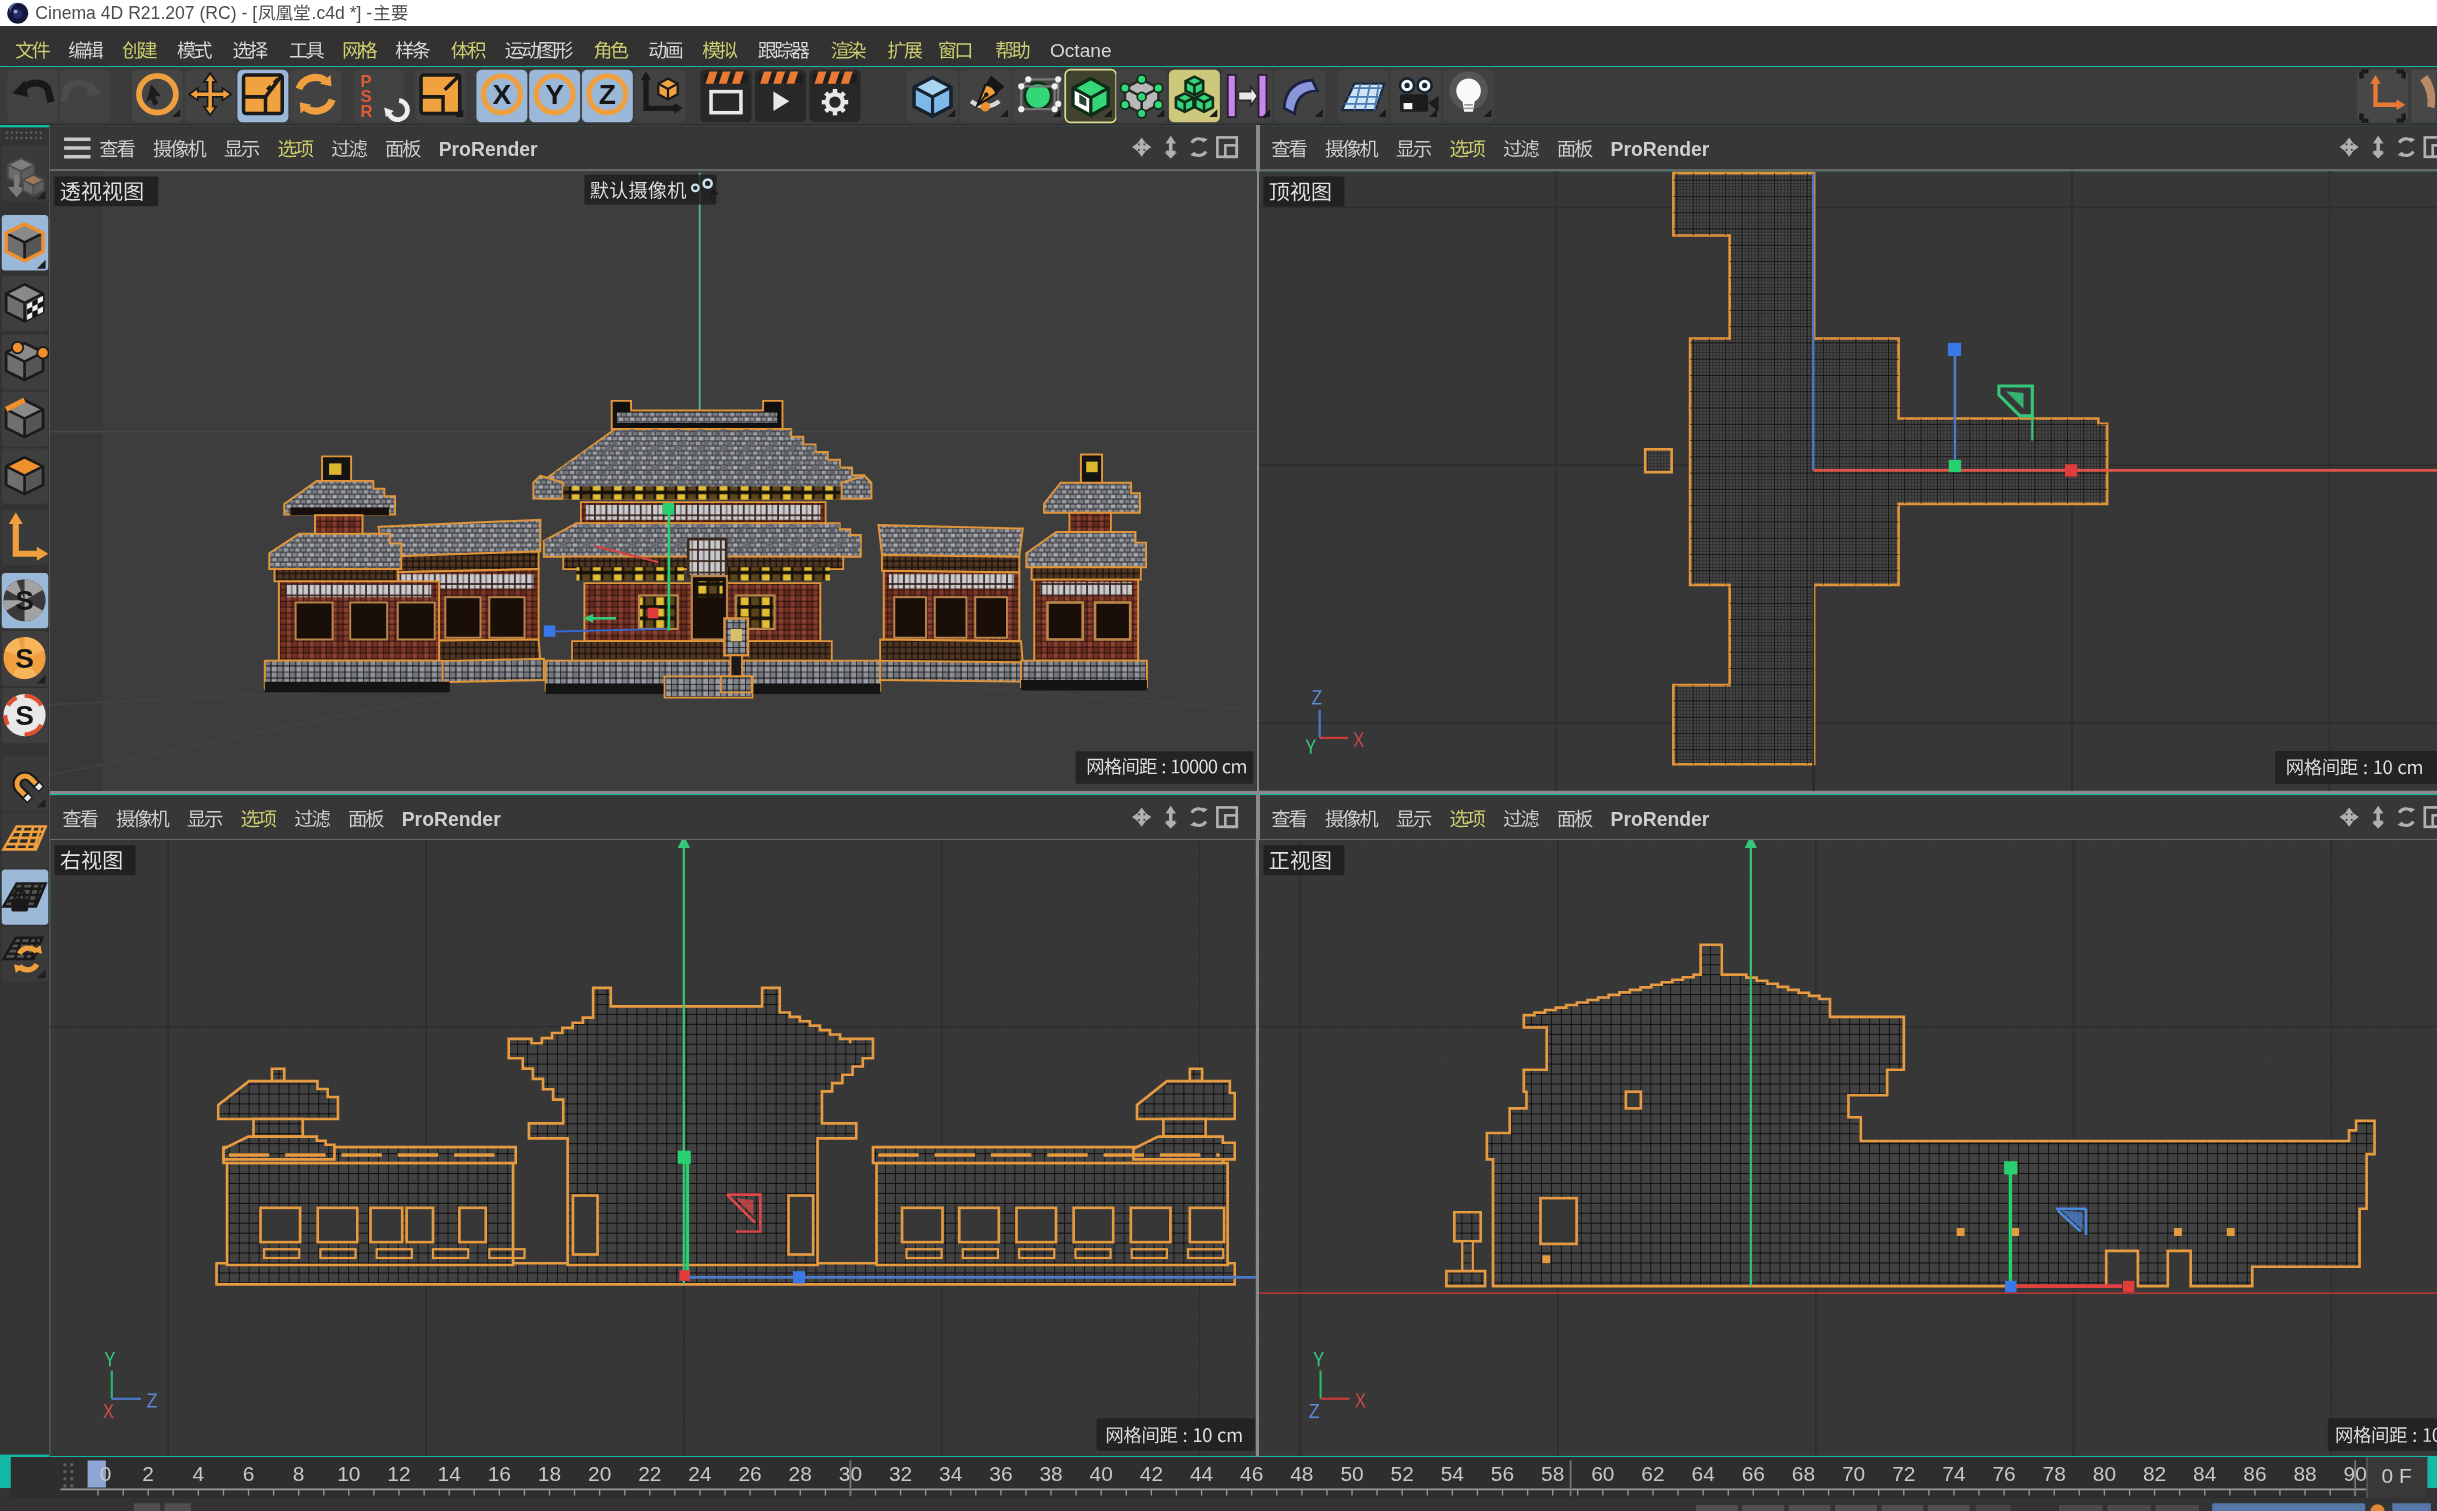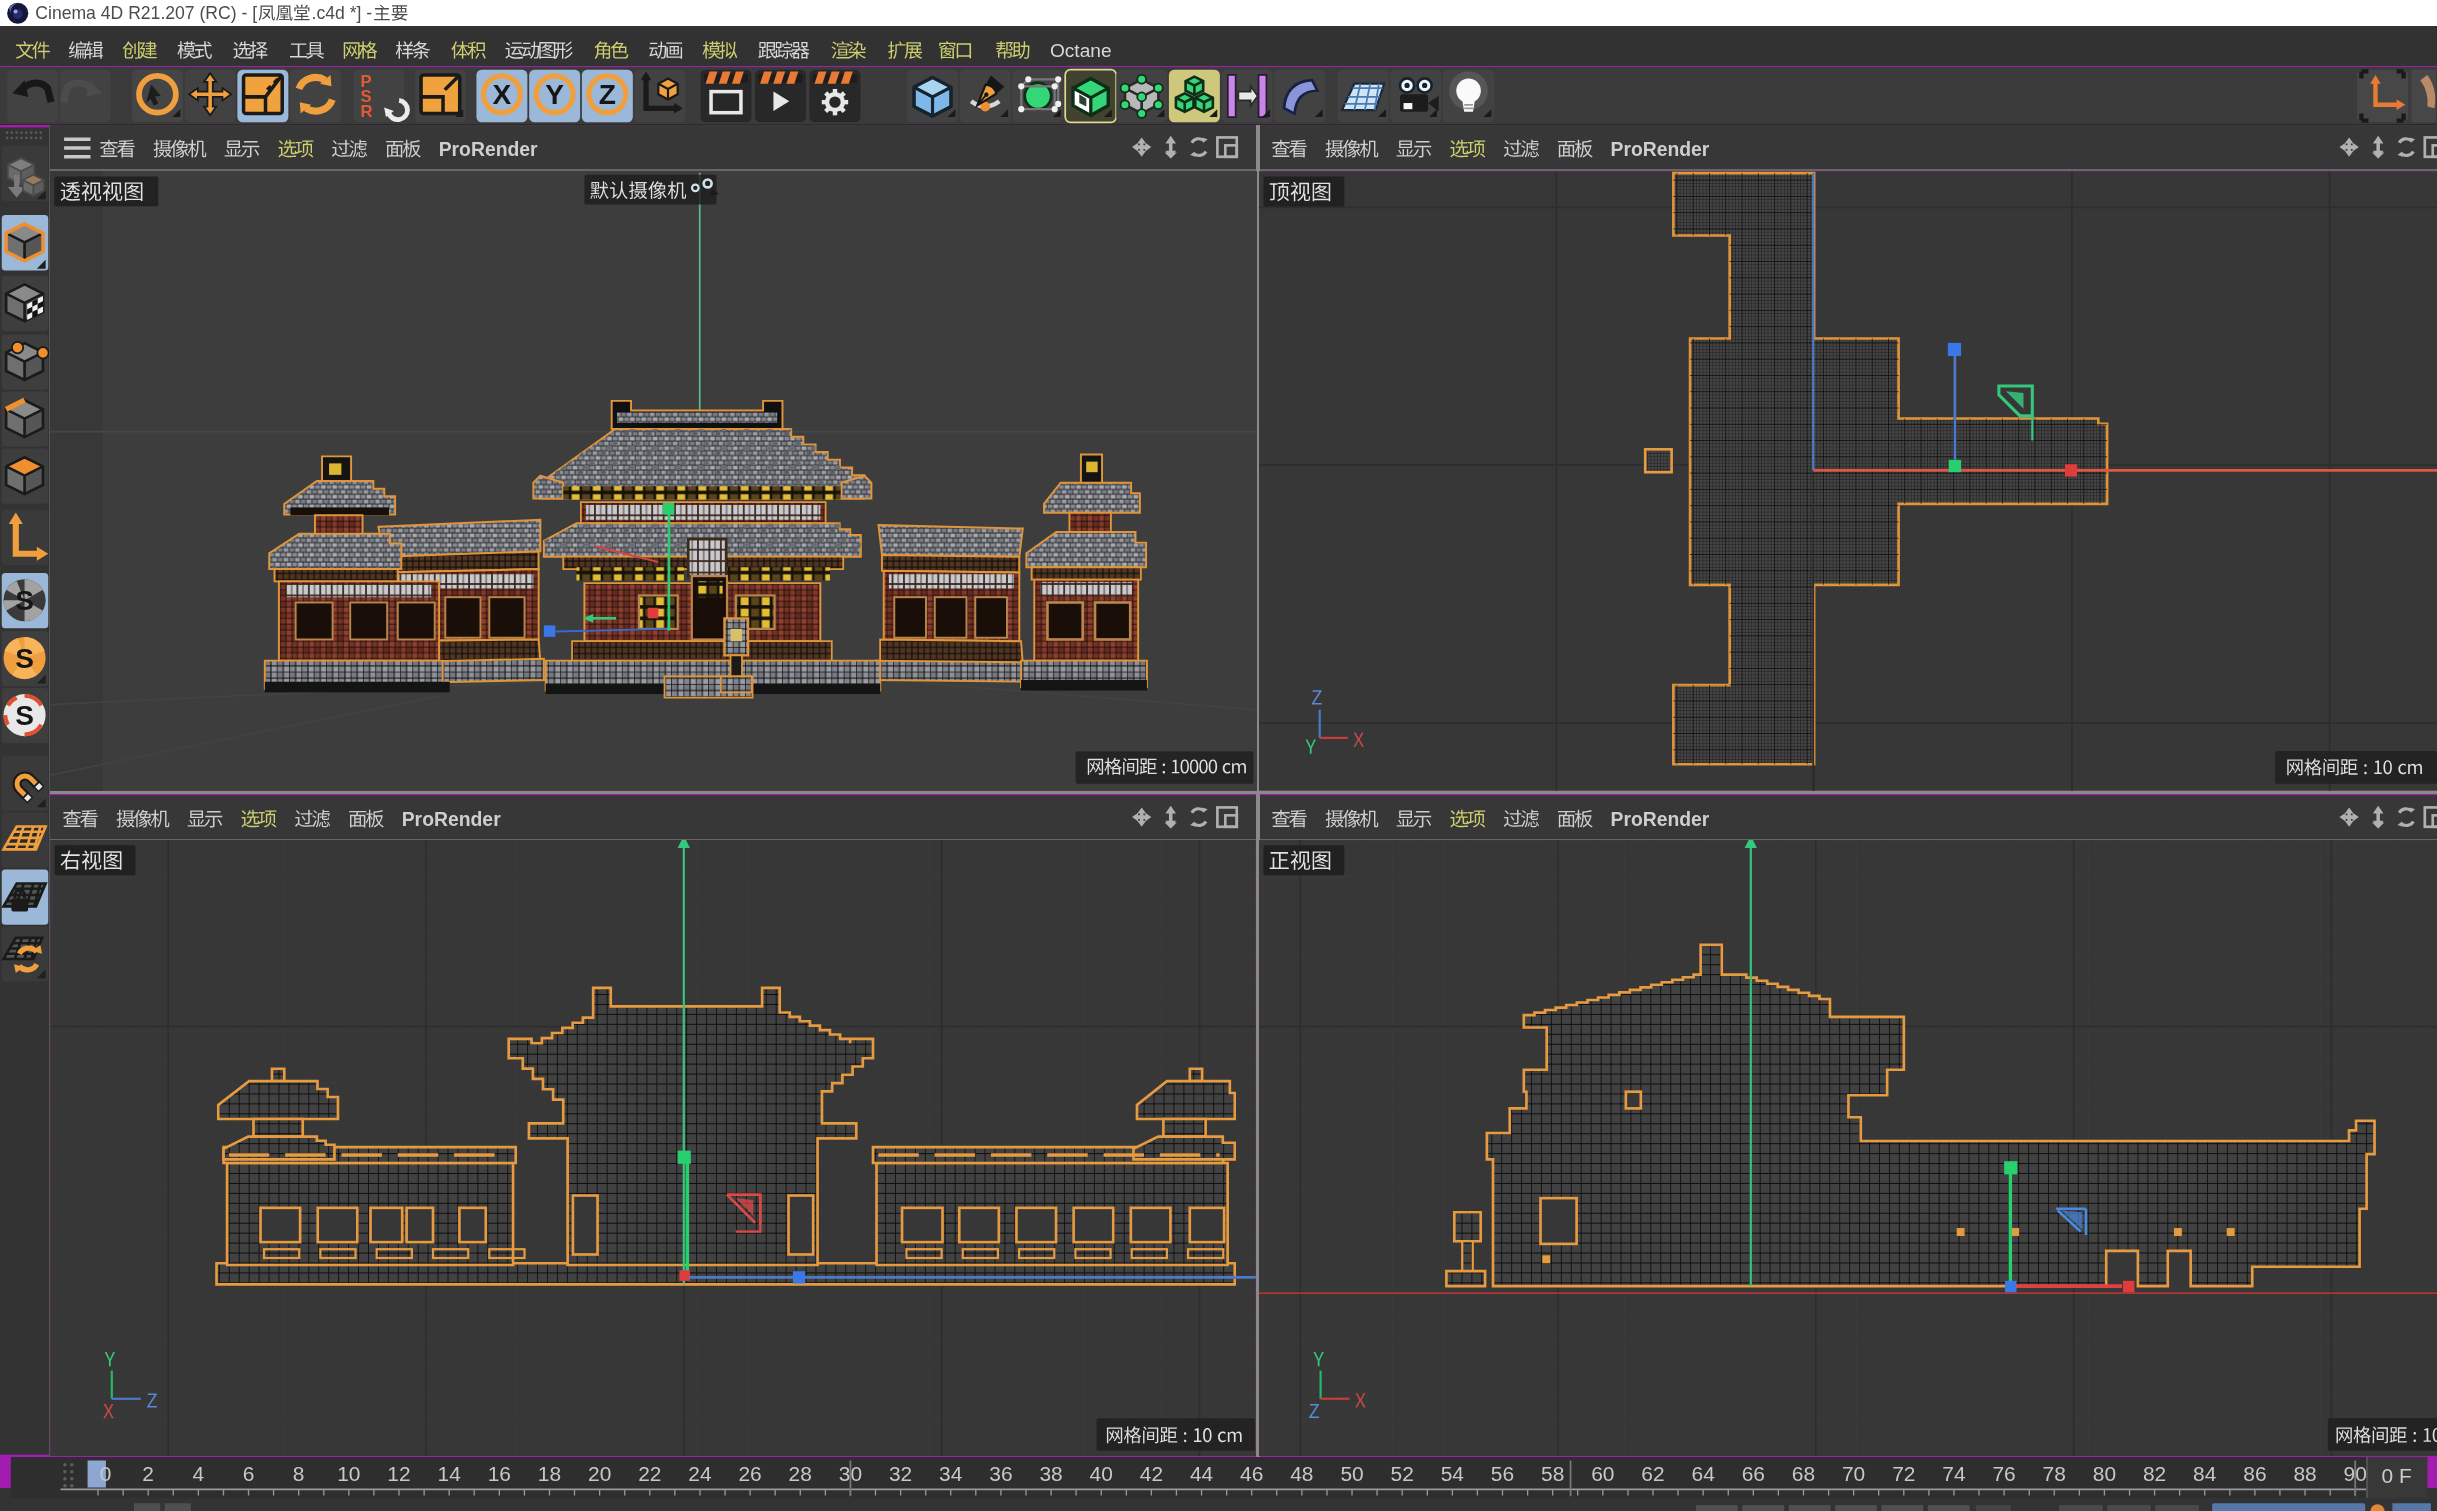--- a/index.html
+++ b/index.html
@@ -1,16 +1,16 @@
 <!DOCTYPE html>
 <html style="font-size:14px"><head><meta charset="utf-8">
 <style>
 *{margin:0;padding:0;box-sizing:border-box}
 html,body{width:2438px;height:1512px;background:#333;overflow:hidden;font-family:"Liberation Sans",sans-serif}
-#page{position:relative;width:2438px;height:1488px;background:#a21caf}
+#page{position:relative;width:2438px;height:1488px;background:#14b8a6}
 .abs{position:absolute}
 svg{display:block}
 </style></head><body>
 <div id="page">
 
 <div class="abs" style="left:0;top:0;width:2438px;height:26.4px;background:#ffffff"></div>
 <div class="abs" style="left:0;top:26.4px;width:2438px;height:40px;background:#323232"></div>
 <div class="abs" style="left:0;top:67px;width:2438px;height:58px;background:#3b3b3b;border-bottom:0.9px solid #2a2a2a"></div>
 <svg class="abs" style="left:0;top:0" width="792" height="26.4" viewBox="0 0 900 30">
 <circle cx="20" cy="15" r="12" fill="#14163a"></circle>

